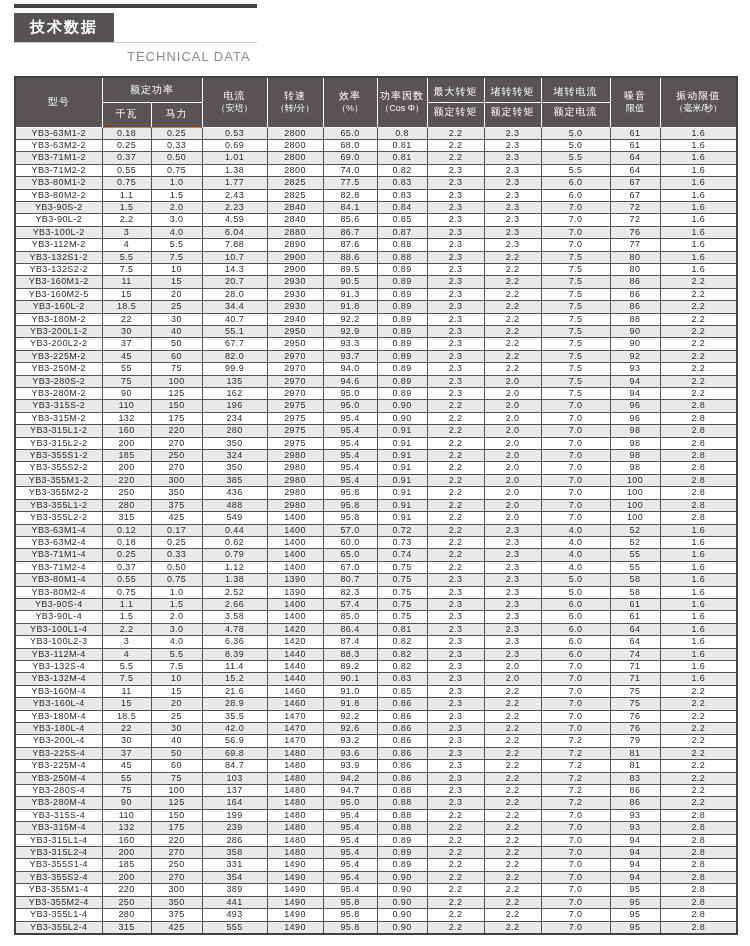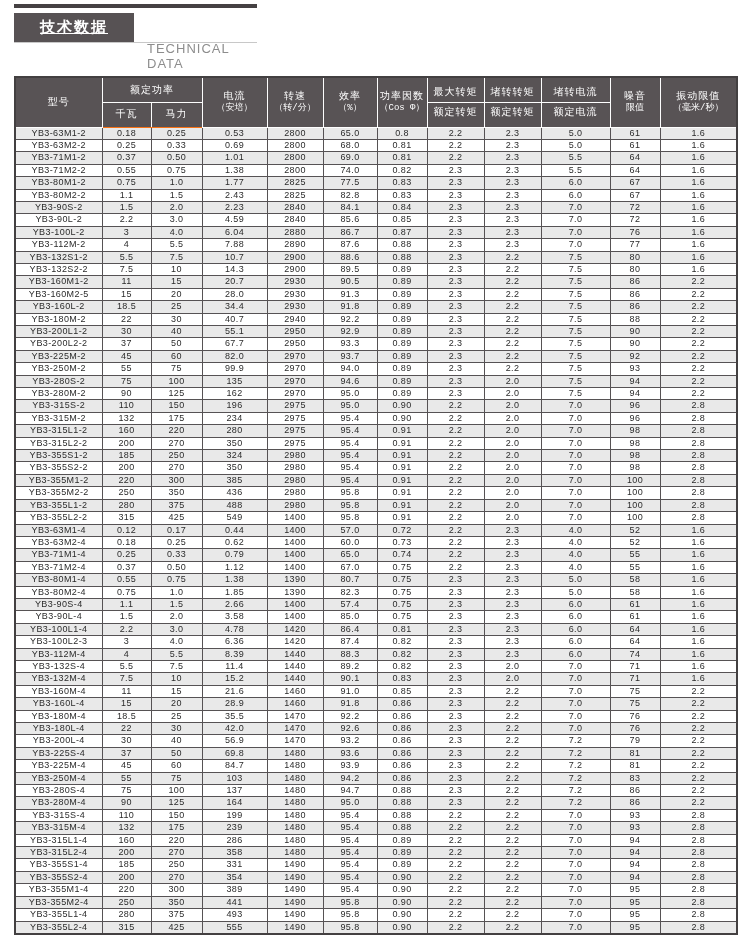--- a/index.html
+++ b/index.html
@@ -11,22 +11,22 @@
     position: relative;
     -webkit-font-smoothing: antialiased;
   }
 
   
   .title-wrap { position: absolute; left: 14px; top: 4px; width: 243px; }
   .title-topbar { height: 4px; background: #454143; margin-bottom: 5px; }
   .title-row { display: flex; height: 30px; border-bottom: 1px solid #c8c8c8; }
   .title-cn {
     background: #575254; color: #ffffff;
-    width: 120px; display: flex; align-items: center; justify-content: center;
-    font-size: 15px; letter-spacing: 2px; font-weight: bold; text-decoration: underline;
+    width: 100px; display: flex; align-items: center; justify-content: center;
+    font-size: 15px; letter-spacing: 2px; font-weight: bold;
   }
   .title-en {
     flex: 1; color: #8d8d8d; background: #4c1d95;
     display: flex; align-items: center; padding-left: 13px;
     font-size: 13px; letter-spacing: 1px; margin-top: 43px;
   }
 
   
   table.spec {
     position: absolute; left: 14px; top: 76px;
@@ -40,21 +40,21 @@
     color: #ffffff;
     font-weight: normal;
     font-size: 10px;
     border: 1px solid #fdfdfd;
     padding: 0;
     line-height: 1.25;
     height: 25px;
     letter-spacing: 1px;
   }
   thead tr:last-child th { border-bottom: 1px solid #f97316; }
-  thead th .sub { display: block; font-size: 9px; letter-spacing: 0; font-family: Liberation Mono, monospace; }
+  thead th .sub { display: block; font-size: 9px; letter-spacing: 0; }
   thead th .frac-line { height: 1px; background: #ffffff; margin: 3px 0; }
   thead th.fr { vertical-align: middle; font-family: Liberation Serif, serif; }
   tbody td {
     border: 1px solid #565254;
     font-size: 9px;
     color: #2b2b2b;
     text-align: center;
     padding: 0;
     height: 11.4px;
     line-height: 11.4px;
@@ -650,21 +650,21 @@
         <td>2.3</td>
         <td>2.3</td>
         <td>5.0</td>
         <td>58</td>
         <td>1.6</td>
       </tr>
       <tr>
         <td>YB3-80M2-4</td>
         <td>0.75</td>
         <td>1.0</td>
-        <td>1.85</td>
+        <td>2.52</td>
         <td>1390</td>
         <td>82.3</td>
         <td>0.75</td>
         <td>2.3</td>
         <td>2.3</td>
         <td>5.0</td>
         <td>58</td>
         <td>1.6</td>
       </tr>
       <tr class="alt">

